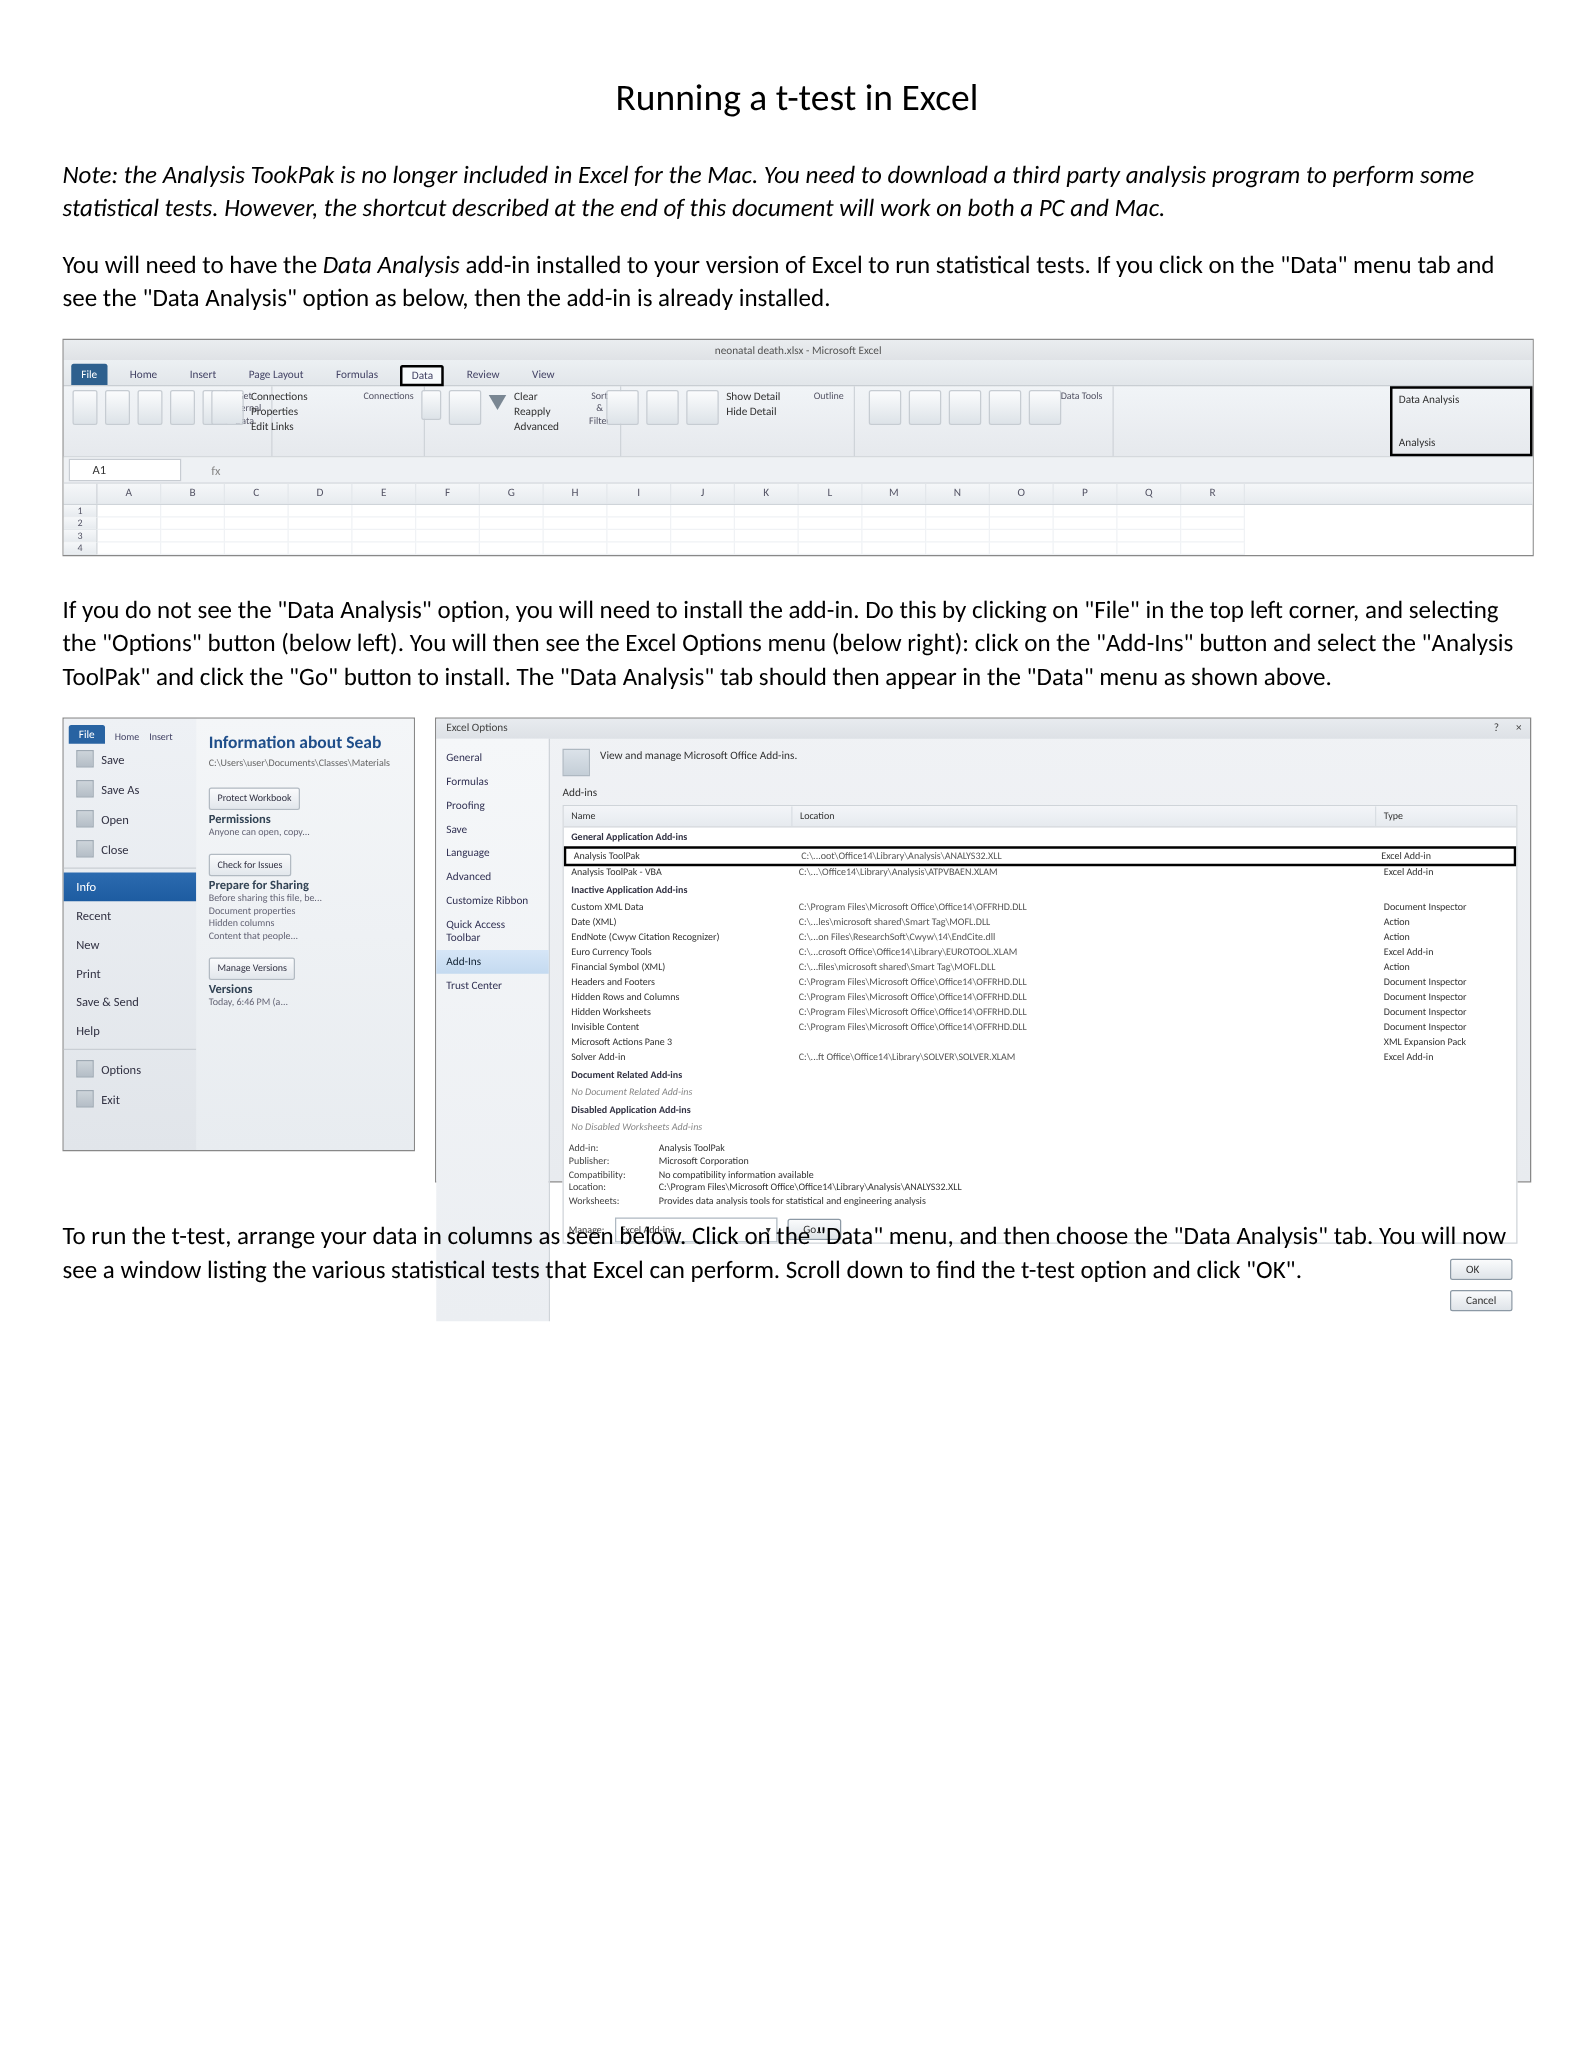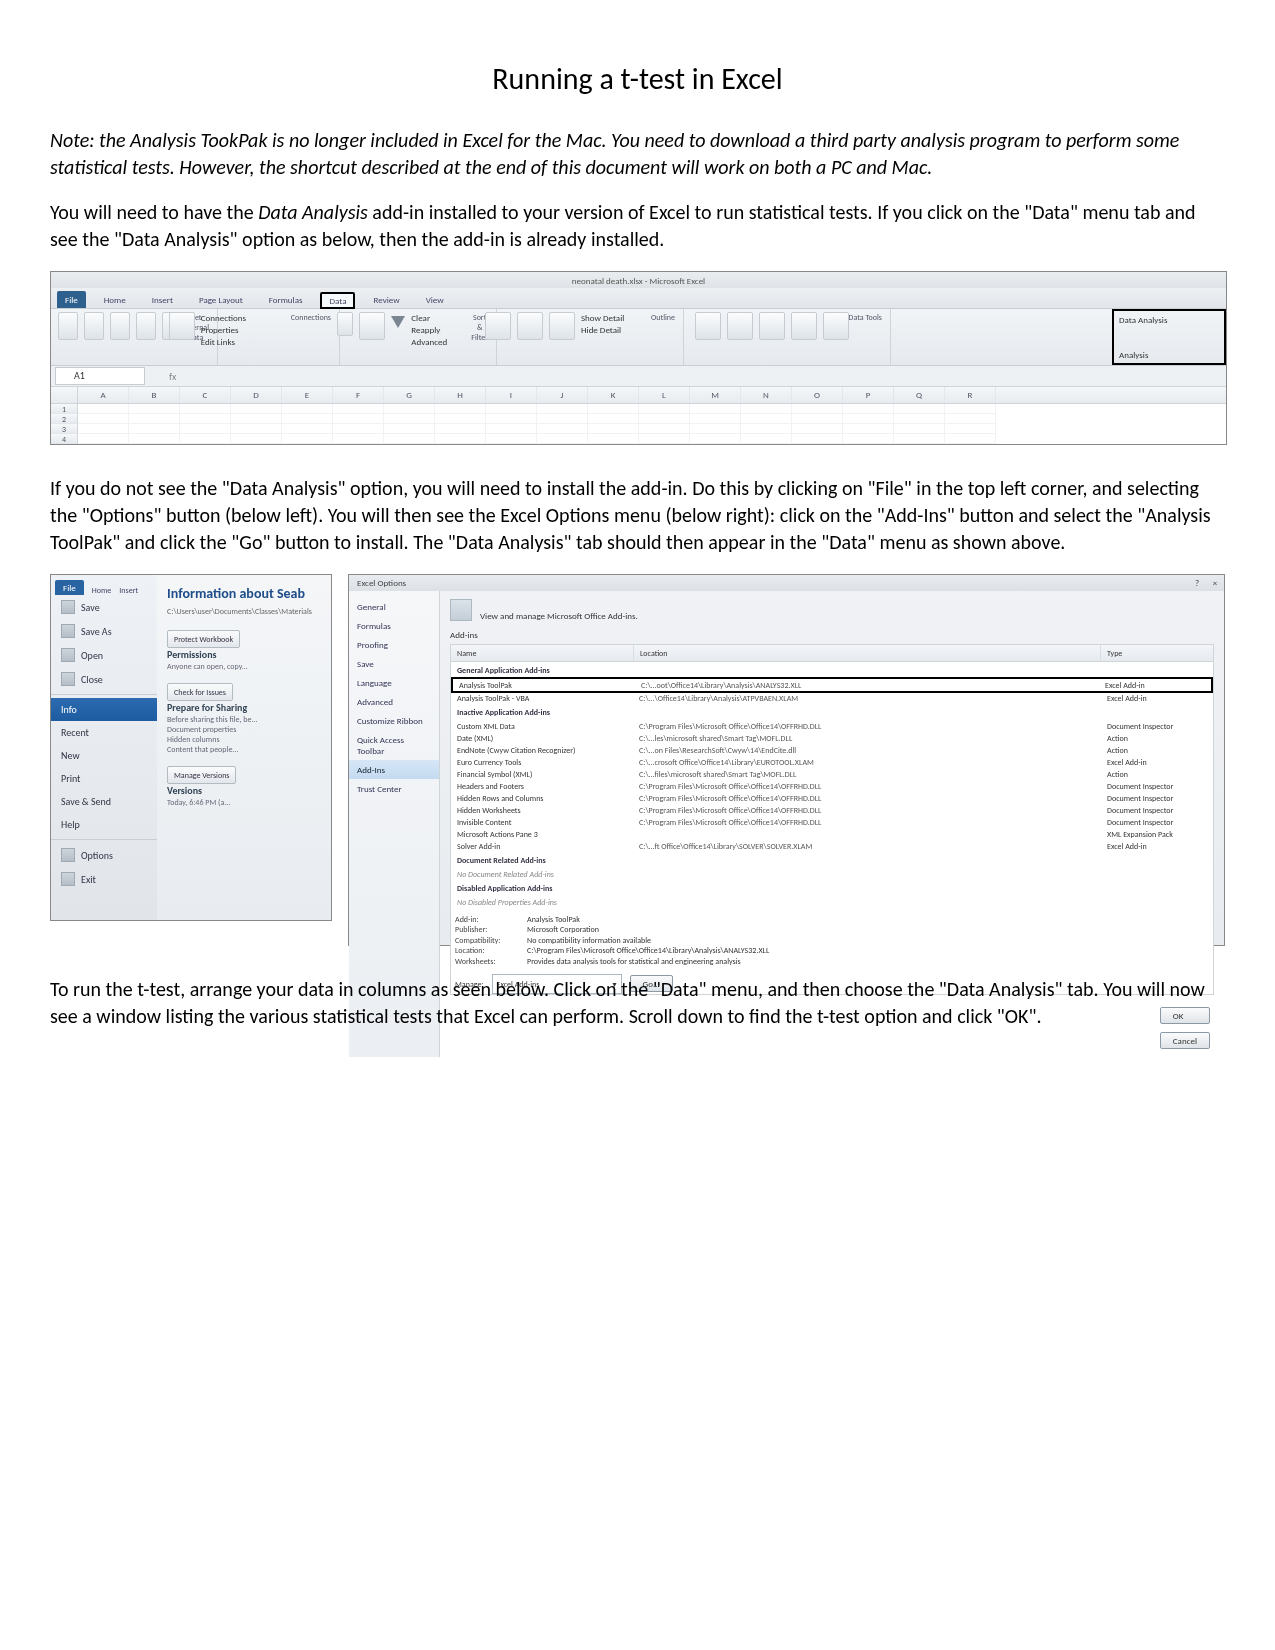--- a/index.html
+++ b/index.html
@@ -117,21 +117,21 @@
       font-size: 9px; color:#333;
     }
     .excelopts .eotitlebar { height:16px; background: linear-gradient(#e8ebef,#dde1e6); padding-left:8px; line-height:16px; font-size:9px; color:#444; display:flex; }
     .excelopts .eotitlebar .wbtns { margin-left:auto; display:flex; }
     .excelopts .eotitlebar .wb { width:18px; text-align:center; }
     .excelopts .eomain { flex:1; display:flex; }
     .eoleft { width:90px; background:linear-gradient(#f5f7f9,#ebeef2); border-right:1px solid #cfd4d9; padding-top:6px;}
     .eoleft .eoit { padding:4px 8px; font-size:9px; color:#335; }
     .eoleft .eoit.sel { background:linear-gradient(#d6e6f7,#c4daf0); color:#123; }
     .eoright { flex:1; padding:8px 10px; display:flex; flex-direction:column; }
-    .eohead { display:flex; align-items:flex-end; gap:8px; margin-bottom:6px; }
+    .eohead { display:flex; align-items:flex-start; gap:8px; margin-bottom:6px; }
     .eohead .pico { width:20px;height:20px;background:linear-gradient(#dbe2e9,#c4ced7);border:1px solid #aeb8c1;}
     .eotbl { border:1px solid #cfd4d9; flex:1; overflow:hidden; background:#fff; font-size:8px; }
     .eoth { display:flex; background:linear-gradient(#f3f5f8,#e6eaef); border-bottom:1px solid #cfd4d9; }
     .eoth .c1 { width:170px; padding:3px 6px; border-right:1px solid #d9dee3;}
     .eoth .c2 { flex:1; padding:3px 6px; border-right:1px solid #d9dee3;}
     .eoth .c3 { width:100px; padding:3px 6px;}
     .eogrp { padding:3px 6px; font-weight:bold; color:#334; }
     .eorow { display:flex; }
     .eorow.box { border:2px solid #000; margin: -1px 0; position:relative; z-index:2;}
     .eorow .c1 { width:170px; padding:1px 6px; }
@@ -525,21 +525,21 @@
               <div class="c1">Solver Add-in</div>
               <div class="c2">C:\...ft Office\Office14\Library\SOLVER\SOLVER.XLAM</div>
               <div class="c3">Excel Add-in</div>
             </div>
           <div class="eogrp">Document Related Add-ins</div>
           <div class="eorow">
               <div class="c1" style="font-style:italic;color:#888">No Document Related Add-ins</div>
             </div>
           <div class="eogrp">Disabled Application Add-ins</div>
           <div class="eorow">
-              <div class="c1" style="font-style:italic;color:#888">No Disabled Properties Add-ins</div>
+              <div class="c1" style="font-style:italic;color:#888">No Disabled Worksheets Add-ins</div>
             </div>
           <div class="eodetail">
             <div class="dl">
                 <div class="dk">Add-in:</div>
                 <div class="dv">Analysis ToolPak</div>
               </div>
             <div class="dl">
                 <div class="dk">Publisher:</div>
                 <div class="dv">Microsoft Corporation</div>
               </div>

